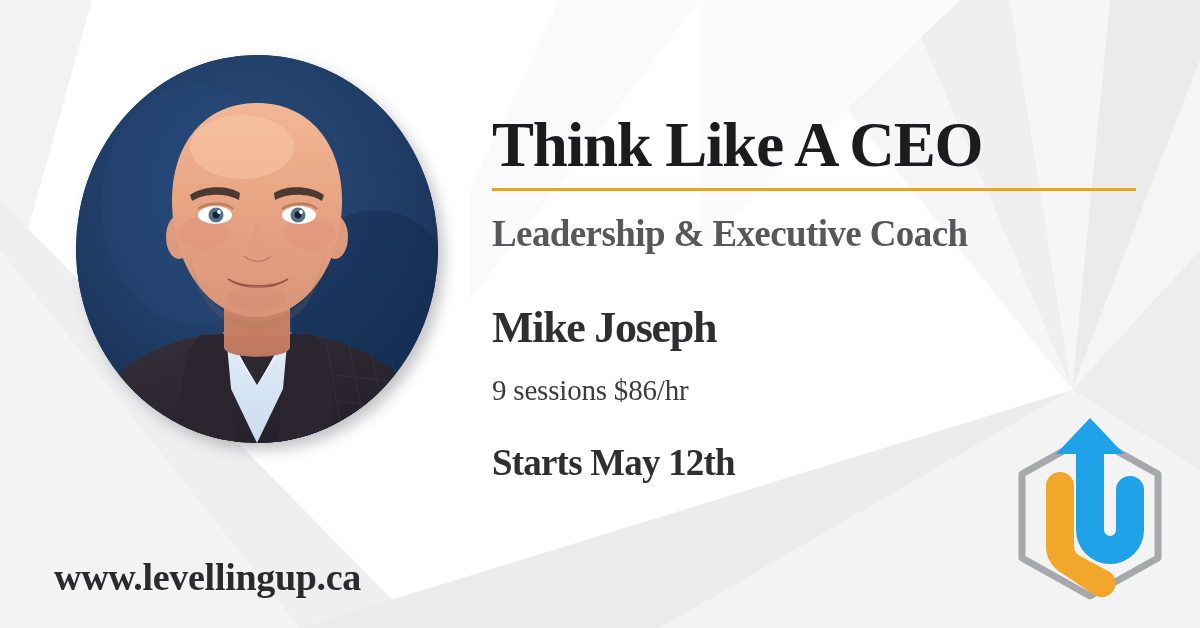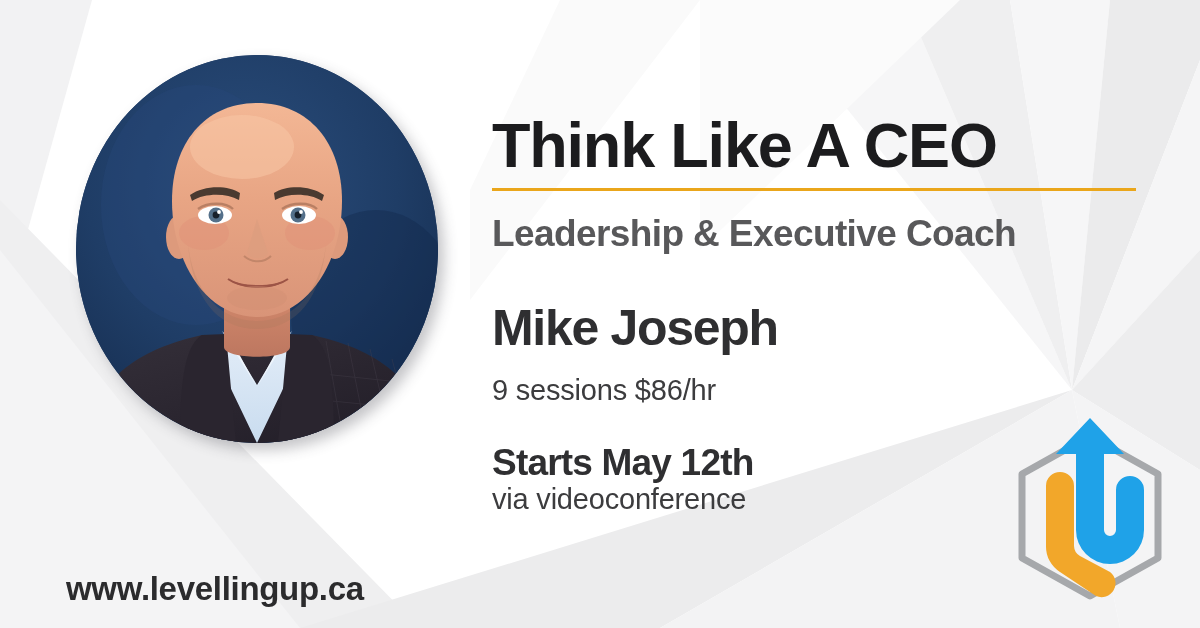--- a/index.html
+++ b/index.html
@@ -11,20 +11,21 @@
   body {
     font-family: "Liberation Sans", sans-serif;
   }
 
   .poster {
     position: relative;
     width: 1200px;
     height: 628px;
     overflow: hidden;
     background: #ffffff;
+    font-family: Liberation Serif, serif;
     -webkit-font-smoothing: antialiased;
   }
 
   
   .bg-facets {
     position: absolute;
     inset: 0;
     width: 1200px;
     height: 628px;
     z-index: 0;
@@ -96,21 +97,21 @@
     letter-spacing: -0.6px;
     color: #58585a;
     white-space: nowrap;
   }
 
   .coach-name {
     position: absolute;
     left: 0;
     top: 294px;
     margin: 0;
-    font-size: 50px;
+    font-size: 44px;
     line-height: 68px;
     font-weight: 700;
     letter-spacing: -1.3px;
     color: #2f2f31;
     white-space: nowrap;
   }
 
   .price-line {
     position: absolute;
     left: 0;
@@ -149,22 +150,22 @@
     letter-spacing: -0.2px;
     color: #3c3c3e;
     white-space: nowrap;
   }
 
   
   .website {
     position: absolute;
     left: 54px;
     top: 560px;
-    margin: 12px;
-    font-size: 33px;
+    margin: 0;
+    font-size: 38px;
     line-height: 34px;
     font-weight: 700;
     letter-spacing: -0.3px;
     color: #2b2b2d;
     z-index: 3;
     white-space: nowrap;
   }
 
   
   .brand-logo {
@@ -295,21 +296,20 @@
     </div>
   </div>
 
   <div class="content">
     <h1 class="headline">Think Like A CEO</h1>
     <div class="gold-rule"></div>
     <h2 class="subhead">Leadership &amp; Executive Coach</h2>
     <div class="coach-name">Mike Joseph</div>
     <div class="price-line">9 sessions $86/hr</div>
     <div class="start-date">Starts May 12th</div>
-    <div class="delivery">via videoconference</div>
   </div>
 
   <div class="website">www.levellingup.ca</div>
 
   <div class="brand-logo">
     <svg viewBox="0 0 180 196" aria-hidden="true">
 
       <polygon points="90,18 158,56 158,140 90,178 22,140 22,56" fill="none" stroke="#a6a8ab" stroke-width="7" stroke-linejoin="round"></polygon>
 
       <path d="M46,68 a14,14 0 0 1 28,0 L74,128 a12,12 0 0 0 6,10 L110,154 a14,14 0 0 1 -14,24 L60,154 a30,30 0 0 1 -14,-26 Z" fill="#f2a72a"></path>

